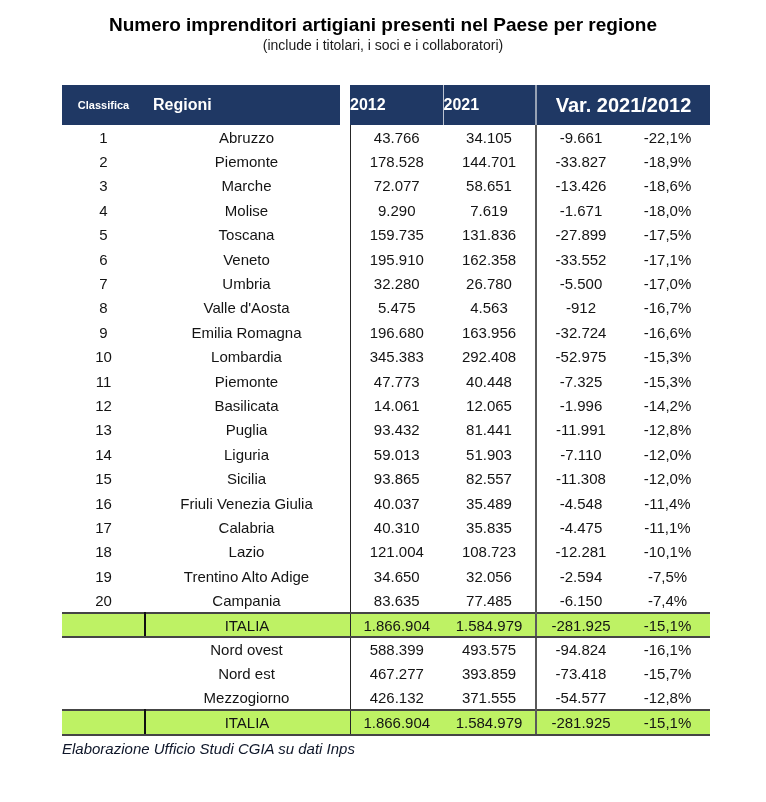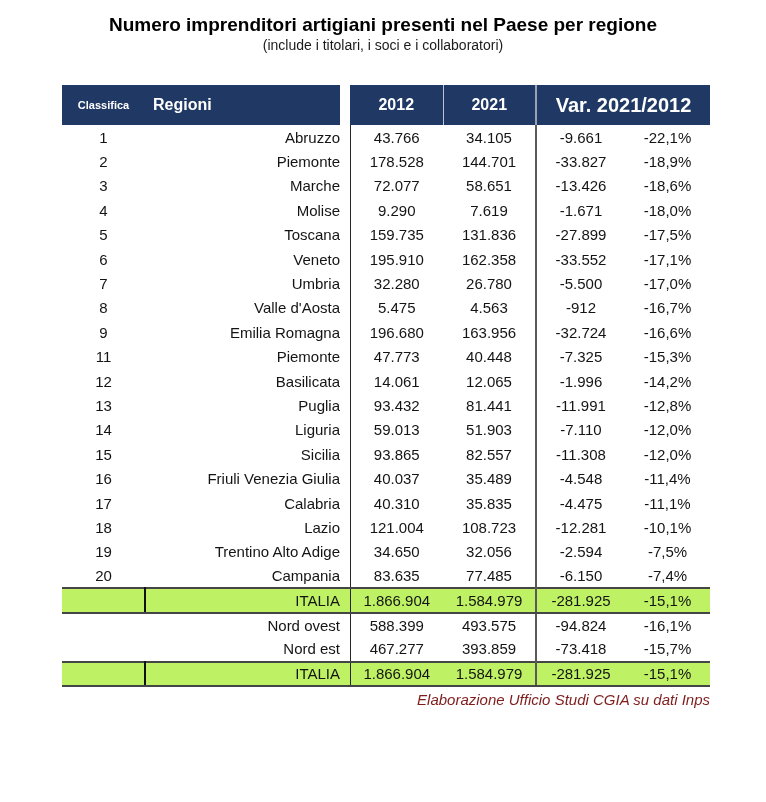--- a/index.html
+++ b/index.html
@@ -40,55 +40,55 @@
     background: #1f3864;
     color: #ffffff;
     height: 40px;
     font-weight: bold;
     padding: 0;
     vertical-align: middle;
   }
   th.th-classifica { font-size: 11px; text-align: center; }
   th.th-regioni    { font-size: 16px; text-align: left; padding-left: 8px; }
   th.th-gap        { background: #ffffff; }
-  th.th-year       { font-size: 16px; text-align: center; }
+  th.th-year       { font-size: 16px; text-align: left; }
   th.th-2021       { border-left: 1px solid #bcc4d2; }
   th.th-var        { font-size: 20px; text-align: center; border-left: 2px solid #97a2b4; }
 
   tbody td {
     height: 24.4px;
     padding: 0;
     font-size: 15px;
     vertical-align: middle;
     white-space: nowrap;
     overflow: hidden;
   }
   td.td-rank   { text-align: center; }
-  td.td-region { text-align: right; padding-left: 8px; }
+  td.td-region { text-align: center; padding-left: 8px; }
   td.td-gap    { }
   td.td-v      { text-align: center; }
   td.td-v2012  { border-left: 1px solid #262626; }
   td.td-varabs { border-left: 2px solid #5a5a5a; }
 
   tr.total-row td {
     background: #bef264;
     font-weight: normal;
     border-top: 2px solid #454545;
     border-bottom: 2px solid #454545;
     height: 24.4px;
   }
   tr.total-row td.td-rank { border-right: 2px solid #111111; }
 
   .source {
     width: 648px;
     margin: 4px 0 0 62px;
-    text-align: right;
+    text-align: left;
     font-style: italic;
     font-size: 15px;
-    color: #7f1d1d;
+    color: #0f172a;
   }
 </style>
 </head>
 <body>
 
 <div class="page">
 
   <div class="title">Numero imprenditori artigiani presenti nel Paese per regione</div>
 
   <div class="subtitle">(include i titolari, i soci e i collaboratori)</div>
@@ -189,20 +189,29 @@
         <tr class="region-row">
           <td class="td-rank">9</td>
           <td class="td-region">Emilia Romagna</td>
           <td class="td-gap"></td>
           <td class="td-v td-v2012">196.680</td>
           <td class="td-v td-v2021">163.956</td>
           <td class="td-v td-varabs">-32.724</td>
           <td class="td-v td-varpct">-16,6%</td>
         </tr>
         <tr class="region-row">
+          <td class="td-rank">10</td>
+          <td class="td-region">Lombardia</td>
+          <td class="td-gap"></td>
+          <td class="td-v td-v2012">345.383</td>
+          <td class="td-v td-v2021">292.408</td>
+          <td class="td-v td-varabs">-52.975</td>
+          <td class="td-v td-varpct">-15,3%</td>
+        </tr>
+        <tr class="region-row">
           <td class="td-rank">11</td>
           <td class="td-region">Piemonte</td>
           <td class="td-gap"></td>
           <td class="td-v td-v2012">47.773</td>
           <td class="td-v td-v2021">40.448</td>
           <td class="td-v td-varabs">-7.325</td>
           <td class="td-v td-varpct">-15,3%</td>
         </tr>
         <tr class="region-row">
           <td class="td-rank">12</td>
@@ -305,20 +314,29 @@
         </tr>
         <tr class="macro-row">
           <td class="td-rank"></td>
           <td class="td-region">Nord est</td>
           <td class="td-gap"></td>
           <td class="td-v td-v2012">467.277</td>
           <td class="td-v td-v2021">393.859</td>
           <td class="td-v td-varabs">-73.418</td>
           <td class="td-v td-varpct">-15,7%</td>
         </tr>
+        <tr class="macro-row">
+          <td class="td-rank"></td>
+          <td class="td-region">Mezzogiorno</td>
+          <td class="td-gap"></td>
+          <td class="td-v td-v2012">426.132</td>
+          <td class="td-v td-v2021">371.555</td>
+          <td class="td-v td-varabs">-54.577</td>
+          <td class="td-v td-varpct">-12,8%</td>
+        </tr>
         <tr class="total-row">
           <td class="td-rank"></td>
           <td class="td-region">ITALIA</td>
           <td class="td-gap"></td>
           <td class="td-v td-v2012">1.866.904</td>
           <td class="td-v td-v2021">1.584.979</td>
           <td class="td-v td-varabs">-281.925</td>
           <td class="td-v td-varpct">-15,1%</td>
         </tr>
       </tbody>

